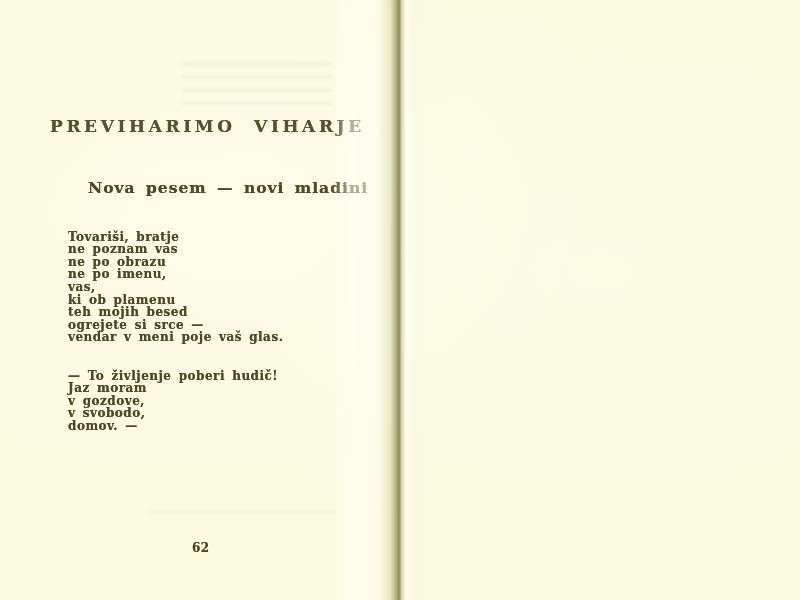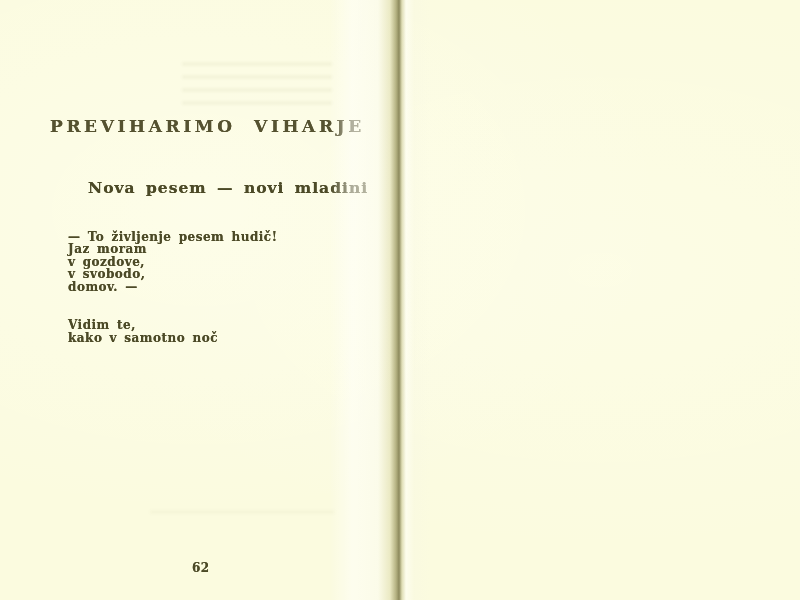--- a/index.html
+++ b/index.html
@@ -69,45 +69,51 @@
     font-size:15.5px;font-weight:700;
     letter-spacing:1px;word-spacing:4px;
     text-shadow:0 0 .5px rgba(76,74,39,.9);
   }
   #left-poem{left:68px;top:218px;}
 
   .pagenum{
     position:absolute;
     font-size:12px;font-weight:700;letter-spacing:.5px;
     text-shadow:0 0 .5px rgba(76,74,39,.85);
-    margin-top:20px;
   }
   #left-pagenum{left:192px;top:541px;}
 </style>
 </head>
 <body>
 
 <div id="frame">
 
   <div class="page" id="left-page">
     <div class="ghost" id="ghost-a"></div>
     <div class="ghost" id="ghost-b"></div>
 
     <div id="left-title">PREVIHARIMO VIHARJE</div>
 
     <div id="left-subtitle">Nova pesem — novi mladini</div>
 
     <div class="poem" id="left-poem">
-      <div class="stanza">— To življenje pesem hudič!
+      <div class="stanza">Tovariši, bratje
+ne poznam vas
+ne po obrazu
+ne po imenu,
+vas,
+ki ob plamenu
+teh mojih besed
+ogrejete si srce —
+vendar v meni poje vaš glas.</div>
+      <div class="stanza">— To življenje poberi hudič!
 Jaz moram
 v gozdove,
 v svobodo,
 domov. —</div>
-      <div class="stanza">Vidim te,
-kako v samotno noč</div>
     </div>
 
     <div class="pagenum" id="left-pagenum">62</div>
   </div>
 
   <div class="page" id="right-page">
     
 
     
 

